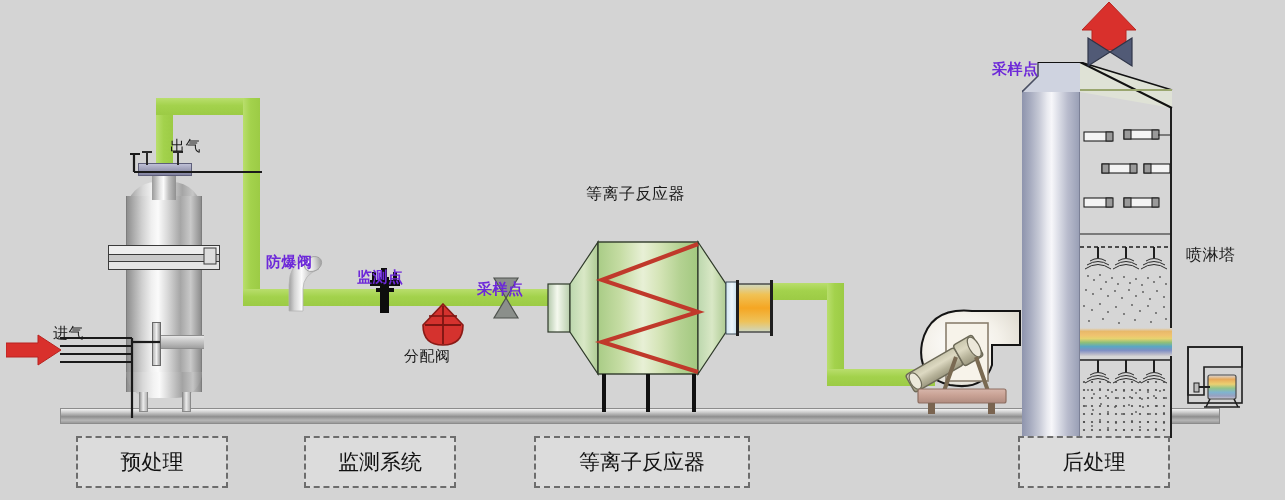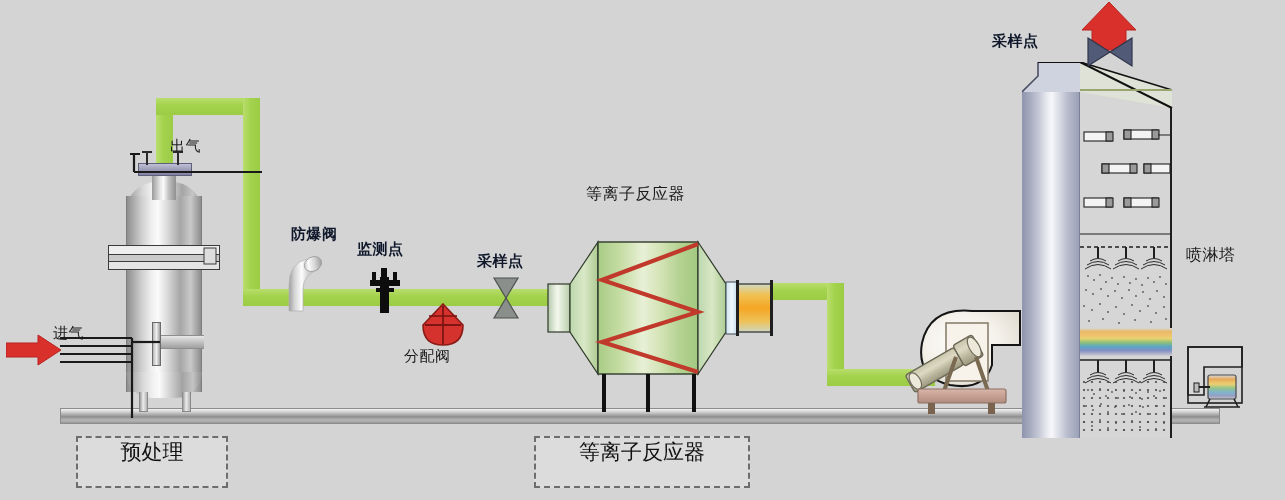--- a/index.html
+++ b/index.html
@@ -9,35 +9,35 @@
     font-family: "DejaVu Sans", "Liberation Sans", sans-serif;
     overflow: hidden;
     position: relative;
   }
   #stage { position: absolute; left:0; top:0; width:1285px; height:500px; }
   .abs { position: absolute; }
 
   
   .lbl { position:absolute; white-space:nowrap; font-size:15px; color:#1a1a1a;
          font-family:"DejaVu Sans","Liberation Sans",sans-serif; letter-spacing:0.5px; }
-  .lbl.red { color:#0f172a; font-weight:bold; }
+  .lbl.red { color:#6d28d9; font-weight:bold;margin-top:28px; }
   .lbl.big { font-size:16px; }
 
   
   #ground {
     left:60px; top:408px; width:1160px; height:16px;
     background: linear-gradient(to bottom,#f3f3f3 0%,#cfcfcf 22%,#8f8f8f 55%,#b6b6b6 80%,#9a9a9a 100%);
     border:1px solid #8c8c8c;
   }
 
   
   #sections { position:absolute; left:0; top:436px; width:1285px; height:58px; }
   .sec-box {
     position:absolute; border:2px dashed #6d6d6d; background:#dcdcdc;
-    display:flex; align-items:flex-start; justify-content:center;
+    display:flex; align-items:center; justify-content:center;
     font-size:21px; color:#111; height:52px;
     font-family:"DejaVu Sans","Liberation Sans",sans-serif;
   }
 
   
   .duct { position:absolute; background:#a6d44f; }
   .duct.sh { background: linear-gradient(to bottom,#b9de6d 0%,#a3d24c 45%,#9ccb45 100%); }
   .duct.sv { background: linear-gradient(to right,#b9de6d 0%,#a3d24c 45%,#9ccb45 100%); }
 
   
@@ -198,21 +198,21 @@
       <linearGradient id="elbg2" x1="0" y1="0" x2="1" y2="0.3">
         <stop offset="0%" stop-color="#b5b5b5"></stop>
           <stop offset="35%" stop-color="#fafafa"></stop>
         <stop offset="70%" stop-color="#d5d5d5"></stop>
           <stop offset="100%" stop-color="#a8a8a8"></stop>
       </linearGradient>
     </defs>
     <path d="M6 56 V30 Q6 8 24 4 L36 14 Q20 20 20 34 V56 Z" fill="url(#elbg)" stroke="#b5b5b5" stroke-width="0.8"></path>
     <ellipse cx="30" cy="9" rx="9" ry="7" transform="rotate(-28 30 9)" fill="url(#elbg2)" stroke="#9c9c9c" stroke-width="0.8"></ellipse>
   </svg>
-  <span class="lbl red" style="left:291px; top:225px;">防爆阀</span>
+  <span class="lbl red" style="left:266px; top:225px;">防爆阀</span>
 
   <svg id="monitor" class="abs" width="34" height="48" viewBox="0 0 34 48">
     <rect x="12" y="12" width="9" height="36" fill="#0d0d0d"></rect>
     <rect x="2" y="15" width="30" height="6" fill="#0d0d0d"></rect>
     <rect x="4" y="7" width="4" height="9" fill="#0d0d0d"></rect>
     <rect x="25" y="7" width="4" height="9" fill="#0d0d0d"></rect>
     <rect x="13" y="3" width="6" height="13" fill="#0d0d0d"></rect>
     <rect x="8" y="23" width="18" height="4" fill="#0d0d0d"></rect>
   </svg>
   <span class="lbl red" style="left:357px; top:240px;">监测点</span>
@@ -611,18 +611,24 @@
     <path d="M10 42 H24" stroke="#1f1f1f" stroke-width="2"></path>
     <rect x="8" y="38" width="5" height="9" fill="#bdbdbd" stroke="#1f1f1f" stroke-width="1"></rect>
     <path d="M24 54 L20 62 M48 54 L52 62" stroke="#1f1f1f" stroke-width="1.6"></path>
     <path d="M18 62 H54" stroke="#1f1f1f" stroke-width="1.6"></path>
   </svg>
 
   <div id="sections">
     <div class="sec-box" style="left:76px; width:152px;">
       <span>预处理</span>
     </div>
+    <div class="sec-box" style="left:304px; width:152px;">
+      <span>监测系统</span>
+    </div>
     <div class="sec-box" style="left:534px; width:216px;">
       <span>等离子反应器</span>
     </div>
+    <div class="sec-box" style="left:1018px; width:152px;">
+      <span>后处理</span>
+    </div>
   </div>
 
 </div>
 
 </body></html>

